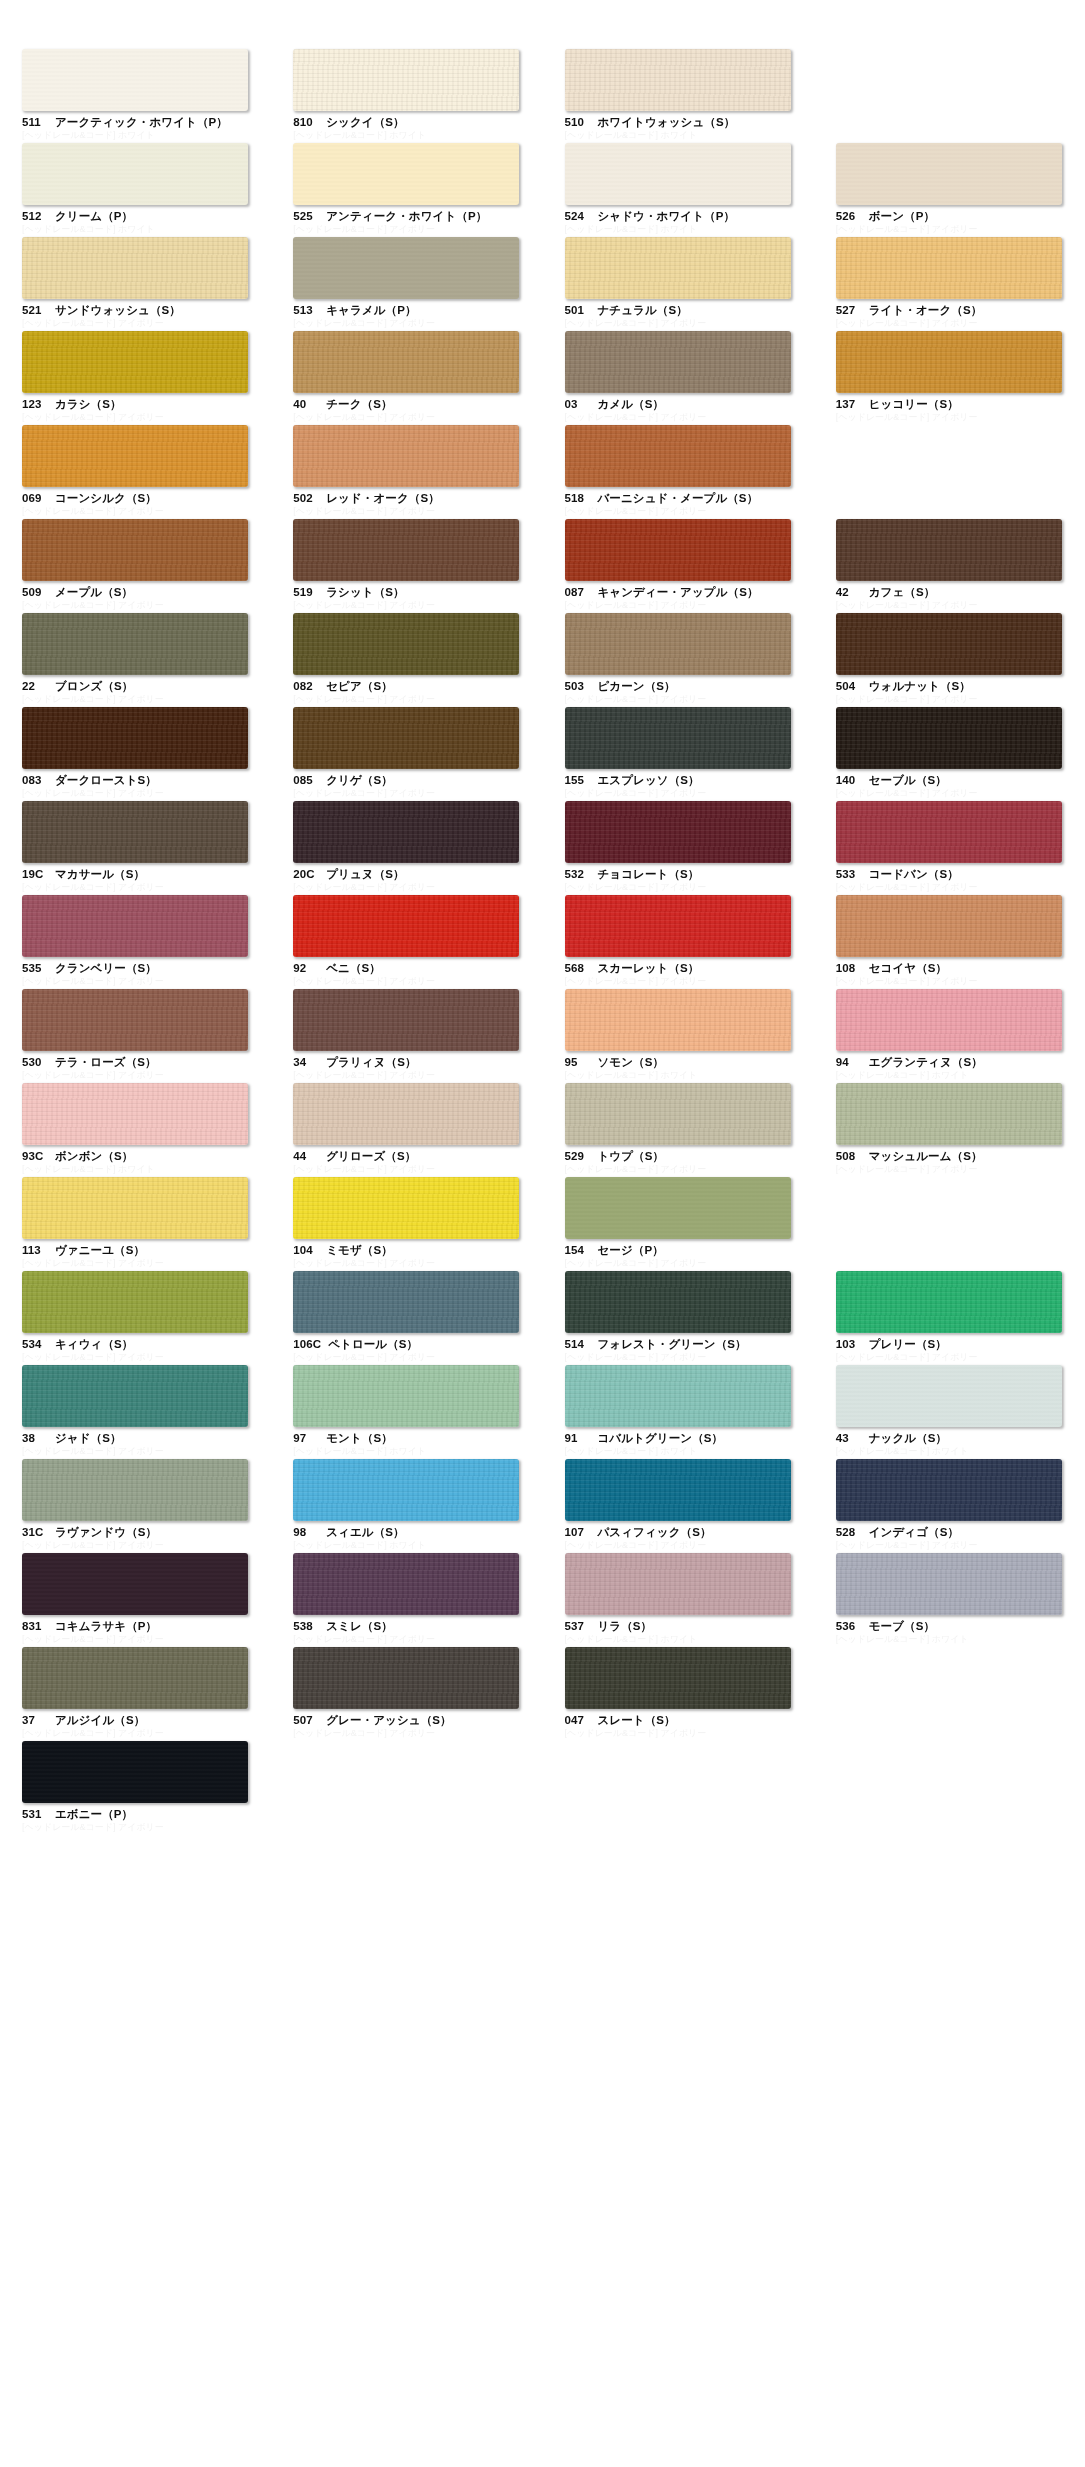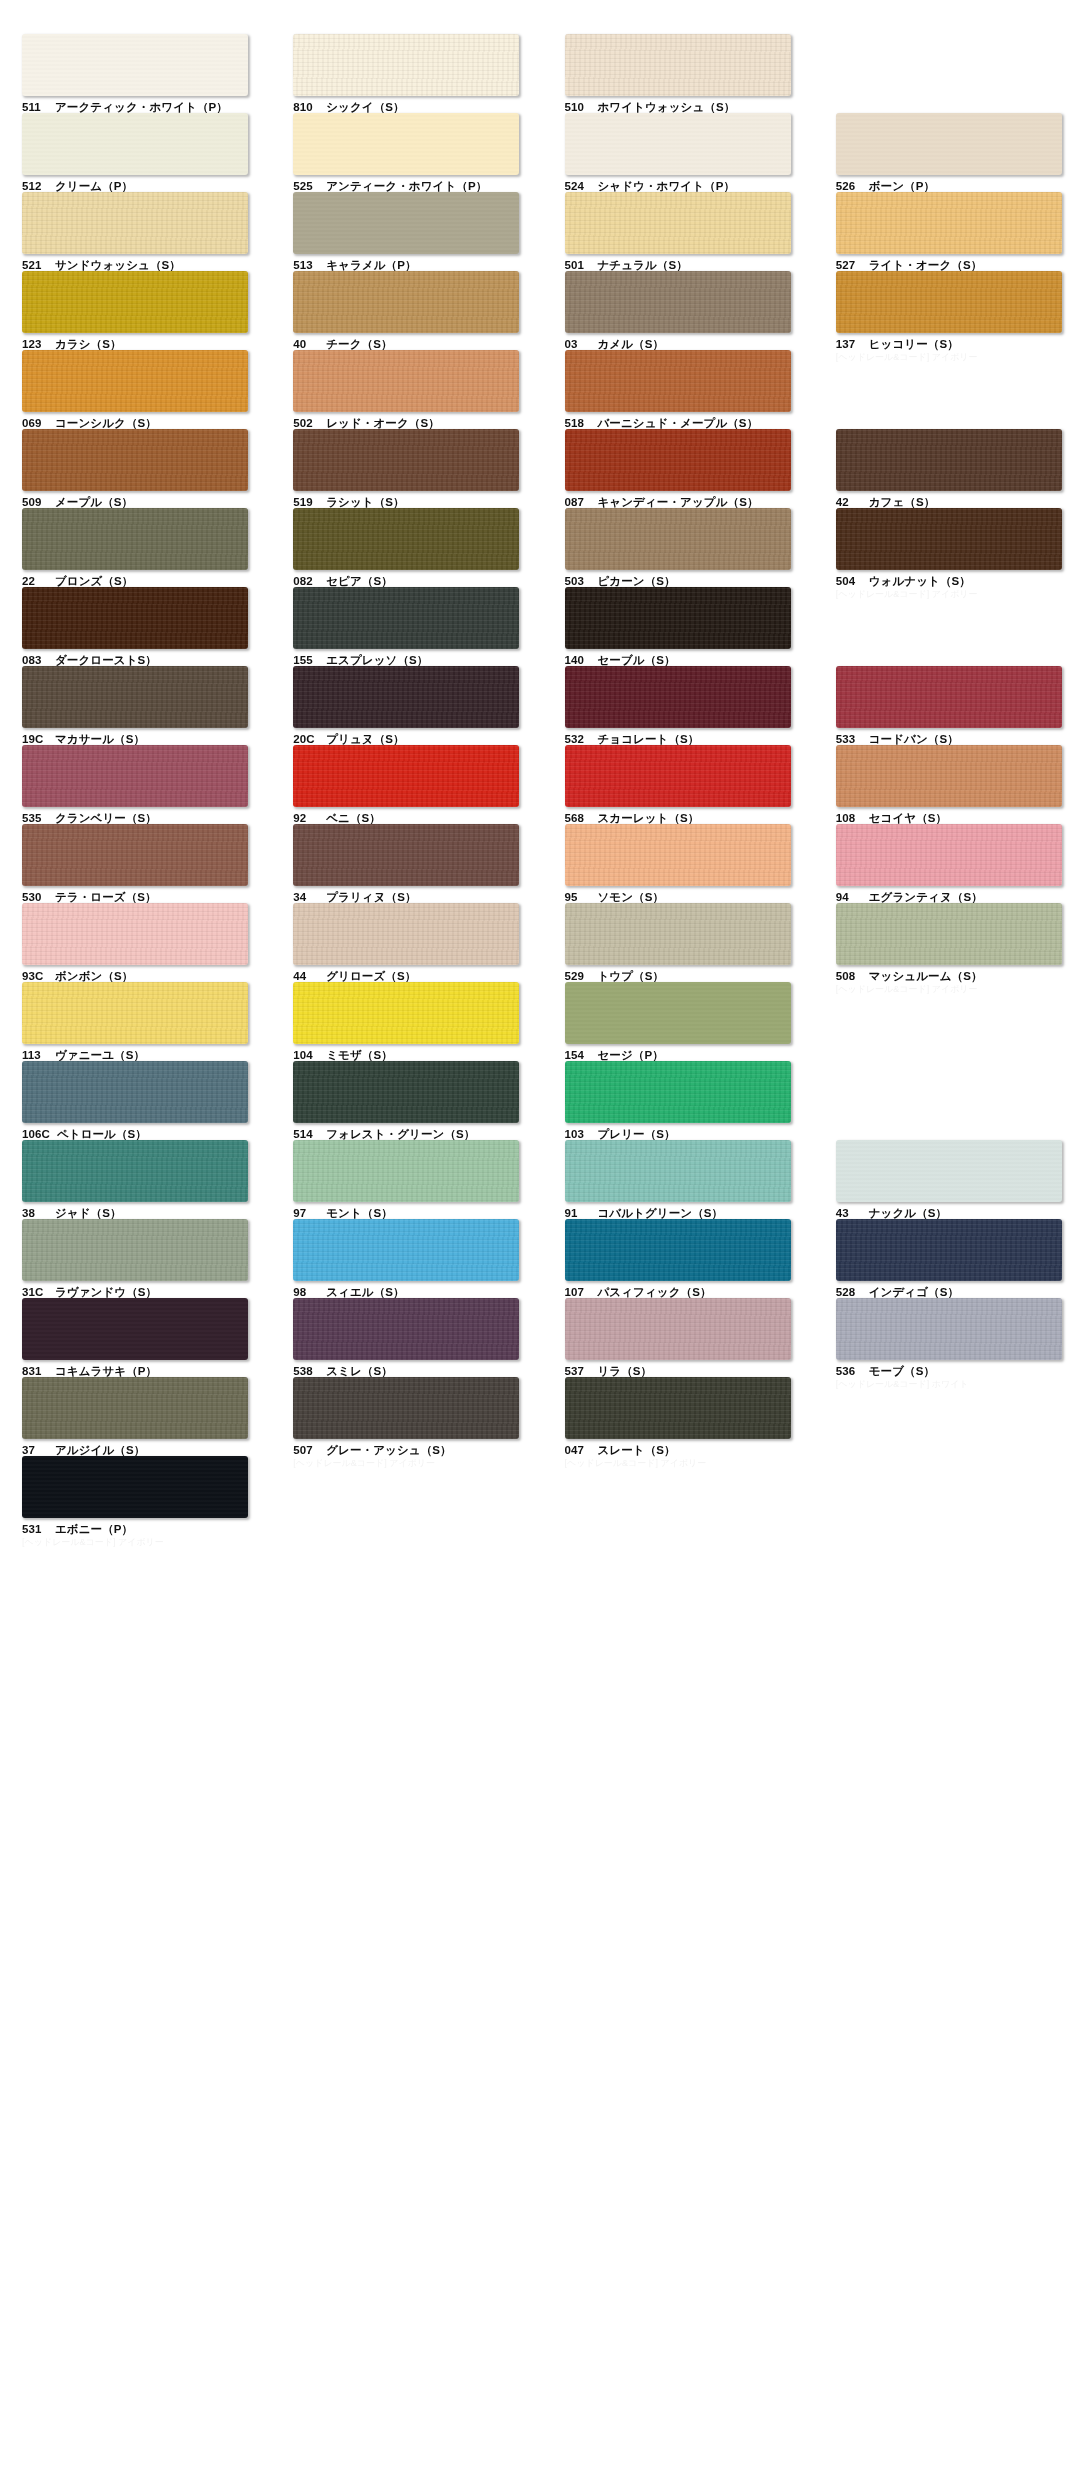--- a/index.html
+++ b/index.html
@@ -19,20 +19,21 @@
     width: 1085px;
     height: 2467px;
     box-sizing: border-box;
     padding: 34px 0 0 0;
   }
 
   .swatch-row {
     display: flex;
     width: 1085px;
     height: 79px;
+    margin-top: 15px;
   }
 
   .swatch-cell {
     width: 271.25px;
     height: 79px;
     position: relative;
     box-sizing: border-box;
     padding-left: 22px;
   }
   .swatch-cell.empty { visibility: hidden; }
@@ -259,20 +260,25 @@
         <div class="swatch-subnote">[ヘッドレール&amp;コード] アイボリー</div>
       </div>
     </div>
     <div class="swatch-row">
       <div class="swatch-cell">
         <div class="swatch-chip" style="background-color: rgb(67, 33, 14);"></div>
         <div class="swatch-caption"><span class="swatch-code">083</span><span class="swatch-name">ダークローストS）</span></div>
         <div class="swatch-subnote">[ヘッドレール&amp;コード] アイボリー</div>
       </div>
       <div class="swatch-cell">
+        <div class="swatch-chip" style="background-color: rgb(91, 63, 28);"></div>
+        <div class="swatch-caption"><span class="swatch-code">085</span><span class="swatch-name">クリゲ（S）</span></div>
+        <div class="swatch-subnote">[ヘッドレール&amp;コード] アイボリー</div>
+      </div>
+      <div class="swatch-cell">
         <div class="swatch-chip" style="background-color: rgb(52, 60, 56);"></div>
         <div class="swatch-caption"><span class="swatch-code">155</span><span class="swatch-name">エスプレッソ（S）</span></div>
         <div class="swatch-subnote">[ヘッドレール&amp;コード] アイボリー</div>
       </div>
       <div class="swatch-cell">
         <div class="swatch-chip" style="background-color: rgb(35, 26, 20);"></div>
         <div class="swatch-caption"><span class="swatch-code">140</span><span class="swatch-name">セーブル（S）</span></div>
         <div class="swatch-subnote">[ヘッドレール&amp;コード] アイボリー</div>
       </div>
     </div>
@@ -375,20 +381,25 @@
         <div class="swatch-caption"><span class="swatch-code">104</span><span class="swatch-name">ミモザ（S）</span></div>
         <div class="swatch-subnote">[ヘッドレール&amp;コード] アイボリー</div>
       </div>
       <div class="swatch-cell">
         <div class="swatch-chip flat" style="background-color: rgb(154, 168, 115);"></div>
         <div class="swatch-caption"><span class="swatch-code">154</span><span class="swatch-name">セージ（P）</span></div>
         <div class="swatch-subnote">[ヘッドレール&amp;コード] アイボリー</div>
       </div>
     </div>
     <div class="swatch-row">
+      <div class="swatch-cell">
+        <div class="swatch-chip" style="background-color: rgb(147, 162, 60);"></div>
+        <div class="swatch-caption"><span class="swatch-code">534</span><span class="swatch-name">キィウィ（S）</span></div>
+        <div class="swatch-subnote">[ヘッドレール&amp;コード] アイボリー</div>
+      </div>
       <div class="swatch-cell">
         <div class="swatch-chip" style="background-color: rgb(82, 112, 124);"></div>
         <div class="swatch-caption"><span class="swatch-code">106C</span><span class="swatch-name">ペトロール（S）</span></div>
         <div class="swatch-subnote">[ヘッドレール&amp;コード] アイボリー</div>
       </div>
       <div class="swatch-cell">
         <div class="swatch-chip" style="background-color: rgb(48, 65, 56);"></div>
         <div class="swatch-caption"><span class="swatch-code">514</span><span class="swatch-name">フォレスト・グリーン（S）</span></div>
         <div class="swatch-subnote">[ヘッドレール&amp;コード] アイボリー</div>
       </div>

